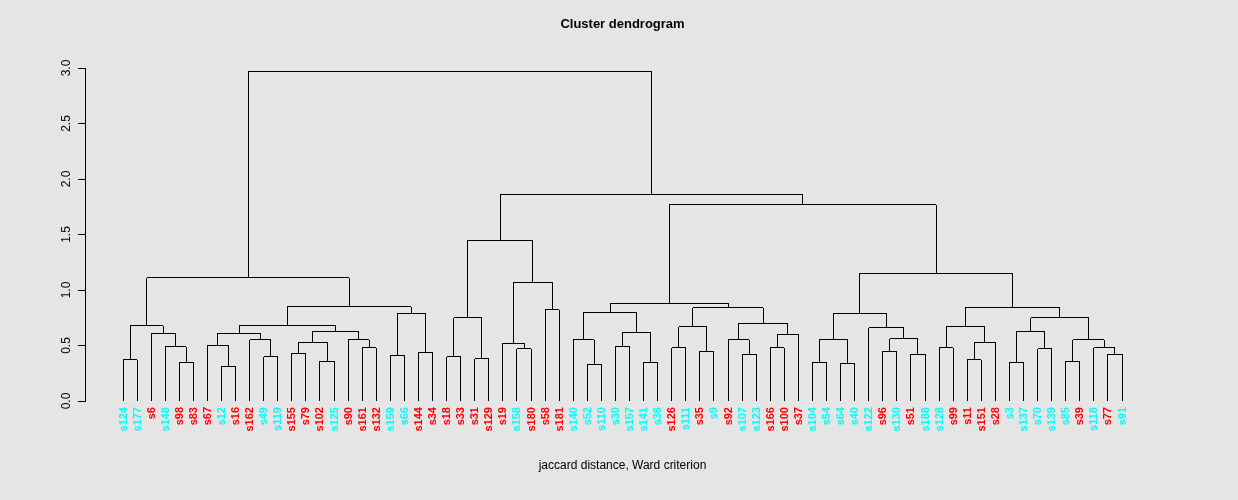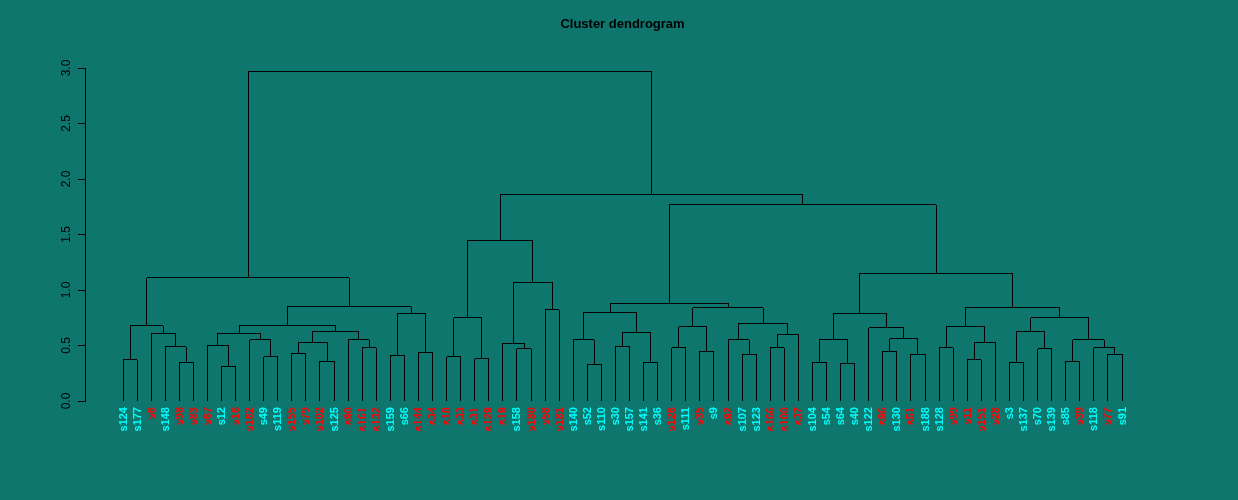--- a/index.html
+++ b/index.html
@@ -1,19 +1,19 @@
 <!DOCTYPE html>
 <html><head>
 <meta charset="utf-8">
 <style>
   html,body{margin:0;padding:0;background:#ffffff;}
   .figure{
     position:relative;
     width:1238px;height:500px;
-    background:#0f766e;
+    background:#e5e5e5;
     font-family:"Liberation Sans", sans-serif;
     overflow:hidden;
   }
   .chart-title{
     position:absolute;top:16px;left:85px;width:1075px;
     text-align:center;font-size:13px;font-weight:bold;color:#000;
   }
   .x-label{
     position:absolute;top:458px;left:85px;width:1075px;
     text-align:center;font-size:12px;color:#000;
@@ -110,13 +110,14 @@
       <text x="1009.4366197183099" y="407" transform="rotate(-90 1009.4366197183099 407)" text-anchor="end" dy="3.5" font-size="11" font-weight="bold" fill="#00FFFF" font-family="&quot;Liberation Sans&quot;, sans-serif">s3</text>
       <text x="1023.5070422535211" y="407" transform="rotate(-90 1023.5070422535211 407)" text-anchor="end" dy="3.5" font-size="11" font-weight="bold" fill="#00FFFF" font-family="&quot;Liberation Sans&quot;, sans-serif">s137</text>
       <text x="1037.5774647887324" y="407" transform="rotate(-90 1037.5774647887324 407)" text-anchor="end" dy="3.5" font-size="11" font-weight="bold" fill="#00FFFF" font-family="&quot;Liberation Sans&quot;, sans-serif">s70</text>
       <text x="1051.6478873239437" y="407" transform="rotate(-90 1051.6478873239437 407)" text-anchor="end" dy="3.5" font-size="11" font-weight="bold" fill="#00FFFF" font-family="&quot;Liberation Sans&quot;, sans-serif">s139</text>
       <text x="1065.718309859155" y="407" transform="rotate(-90 1065.718309859155 407)" text-anchor="end" dy="3.5" font-size="11" font-weight="bold" fill="#00FFFF" font-family="&quot;Liberation Sans&quot;, sans-serif">s85</text>
       <text x="1079.7887323943662" y="407" transform="rotate(-90 1079.7887323943662 407)" text-anchor="end" dy="3.5" font-size="11" font-weight="bold" fill="#FF0000" font-family="&quot;Liberation Sans&quot;, sans-serif">s39</text>
       <text x="1093.8591549295775" y="407" transform="rotate(-90 1093.8591549295775 407)" text-anchor="end" dy="3.5" font-size="11" font-weight="bold" fill="#00FFFF" font-family="&quot;Liberation Sans&quot;, sans-serif">s118</text>
       <text x="1107.9295774647887" y="407" transform="rotate(-90 1107.9295774647887 407)" text-anchor="end" dy="3.5" font-size="11" font-weight="bold" fill="#FF0000" font-family="&quot;Liberation Sans&quot;, sans-serif">s77</text>
       <text x="1122" y="407" transform="rotate(-90 1122 407)" text-anchor="end" dy="3.5" font-size="11" font-weight="bold" fill="#00FFFF" font-family="&quot;Liberation Sans&quot;, sans-serif">s91</text>
     </svg>
+  <div class="x-label">jaccard distance, Ward criterion</div>
 </div>
 
 </body></html>

